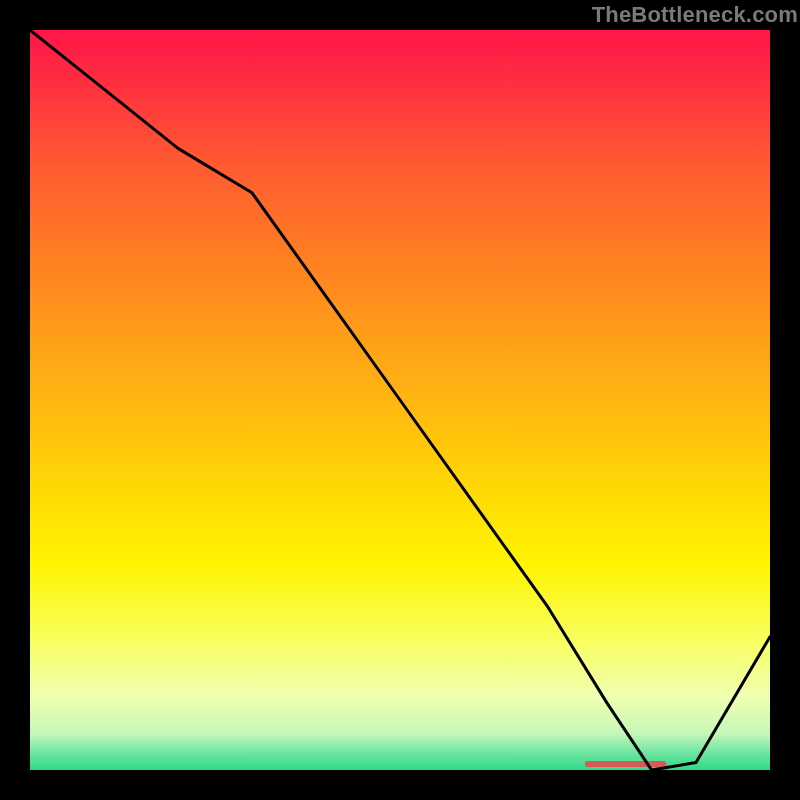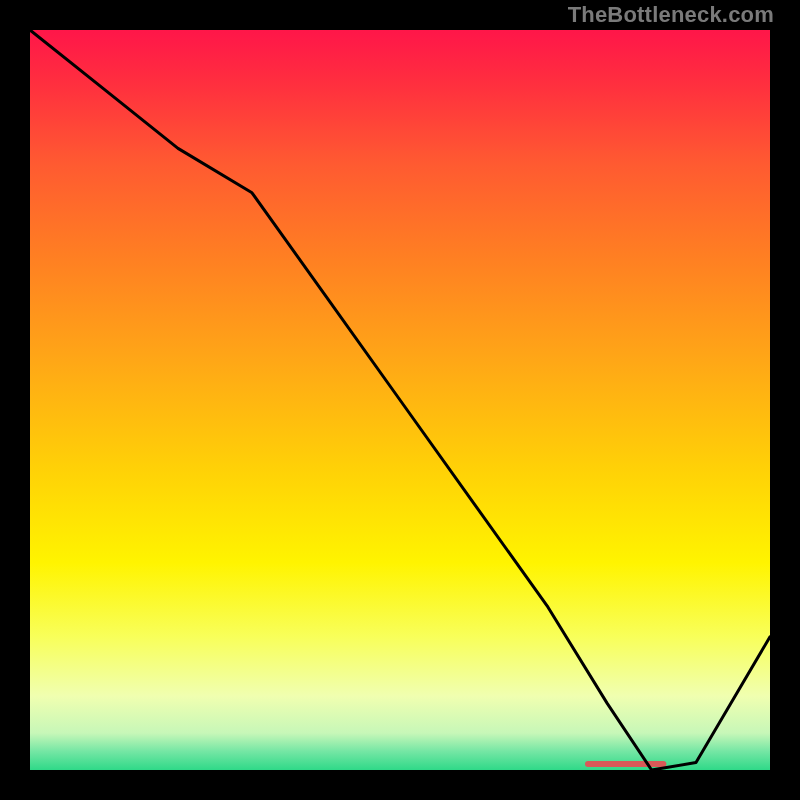--- a/index.html
+++ b/index.html
@@ -12,21 +12,21 @@
     overflow: hidden;
   }
   .outer {
     position: relative;
     width: 800px;
     height: 800px;
   }
   .watermark {
     position: absolute;
     top: 2px;
-    right: 26px;
+    right: 2px;
     color: #7a7a7a;
     font-size: 22px;
     font-weight: 700;
     letter-spacing: 0.2px;
   }
   .plot-area {
     position: absolute;
     left: 30px;
     top: 30px;
     width: 740px;

